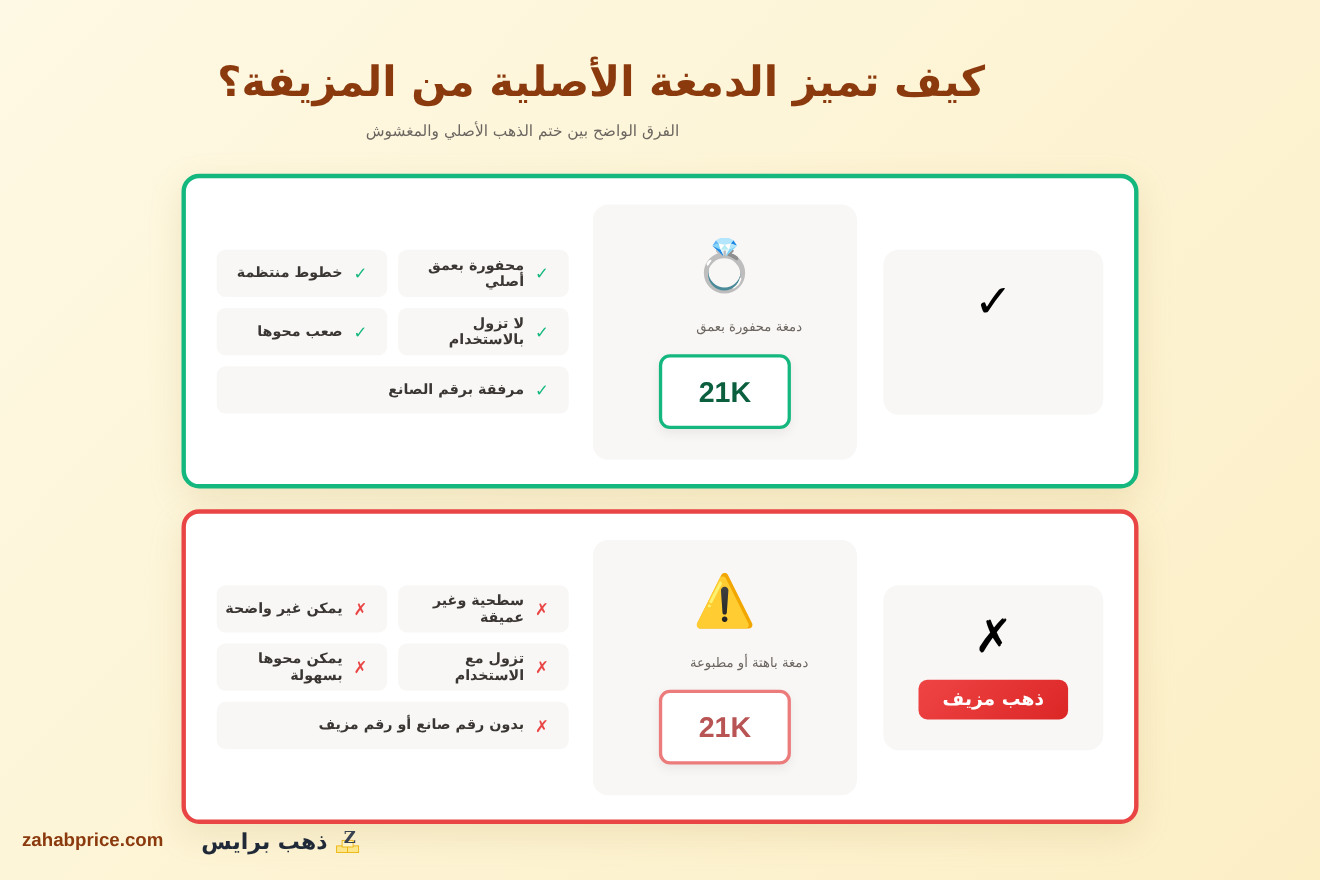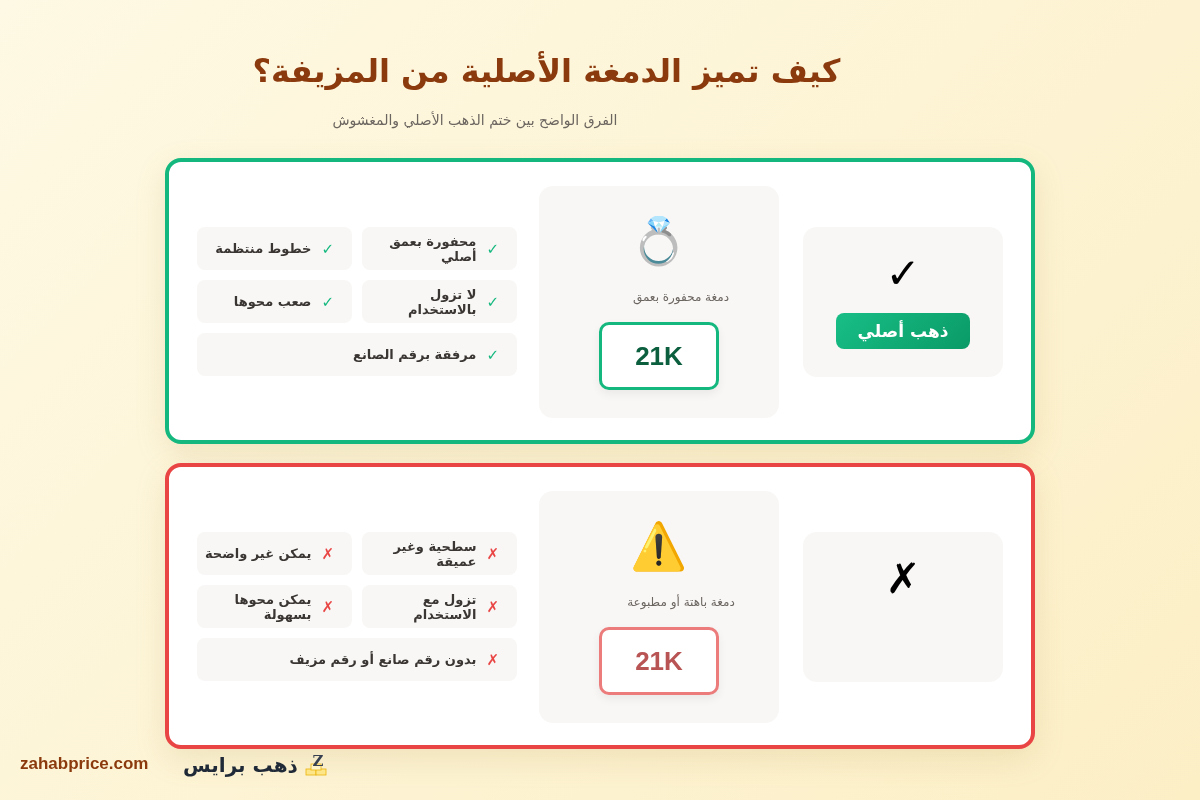--- a/index.html
+++ b/index.html
@@ -5,21 +5,21 @@
     * { box-sizing: border-box; margin: 0; padding: 0; }
     html, body { width: 1200px; height: 800px; overflow: hidden; }
     body {
       font-family: "DejaVu Sans", sans-serif;
       background: linear-gradient(135deg, #fef9e4 0%, #fdf3d2 60%, #fcefc6 100%);
       position: relative;
       direction: rtl;
     }
     .title {
       position: absolute; top: 52px; left: 0; width: 1068px;
-      text-align: center; font-size: 32px; font-weight: bold; color: #8b3a0e; padding-left: 25px;
+      text-align: center; font-size: 38px; font-weight: bold; color: #8b3a0e; padding-left: 25px;
     }
     .subtitle {
       position: absolute; top: 112px; left: 0; width: 950px;
       text-align: center; font-size: 14px; color: #6b6560;
     }
     .card {
       position: absolute; left: 165px; width: 870px; background: #fff;
       border-radius: 16px; border: 4px solid;
       box-shadow: 0 10px 30px rgba(180,150,80,0.18);
     }
@@ -83,21 +83,20 @@
   </style>
 </head>
 <body>
 
 <div class="title">كيف تميز الدمغة الأصلية من المزيفة؟</div>
 <div class="subtitle">الفرق الواضح بين ختم الذهب الأصلي والمغشوش</div>
 
 <div class="card genuine">
   <div class="badge-box">
     <div class="big-mark">✓</div>
-    <div class="badge green">ذهب أصلي</div>
   </div>
   <div class="stamp-box">
     <div class="stamp-icon">💍</div>
     <div class="stamp-caption">دمغة محفورة بعمق</div>
     <div class="stamp green">21K</div>
   </div>
   <div class="features">
     <div class="feat">
         <span class="mk">✓</span>
         <span>محفورة بعمق أصلي</span>
@@ -117,20 +116,21 @@
     <div class="feat wide">
         <span class="mk">✓</span>
         <span>مرفقة برقم الصانع</span>
       </div>
   </div>
 </div>
 
 <div class="card fake">
   <div class="badge-box">
     <div class="big-mark">✗</div>
+    <div class="badge red">ذهب مزيف</div>
   </div>
   <div class="stamp-box">
     <div class="stamp-icon">⚠️</div>
     <div class="stamp-caption">دمغة باهتة أو مطبوعة</div>
     <div class="stamp red">21K</div>
   </div>
   <div class="features">
     <div class="feat">
         <span class="mk">✗</span>
         <span>سطحية وغير عميقة</span>

